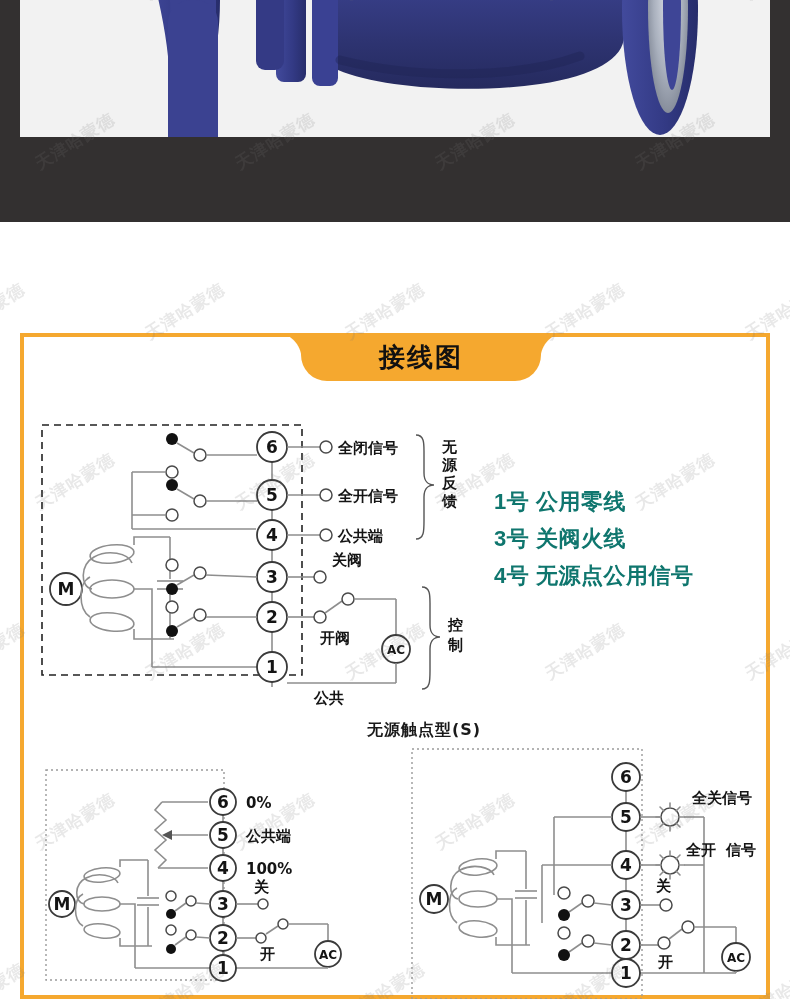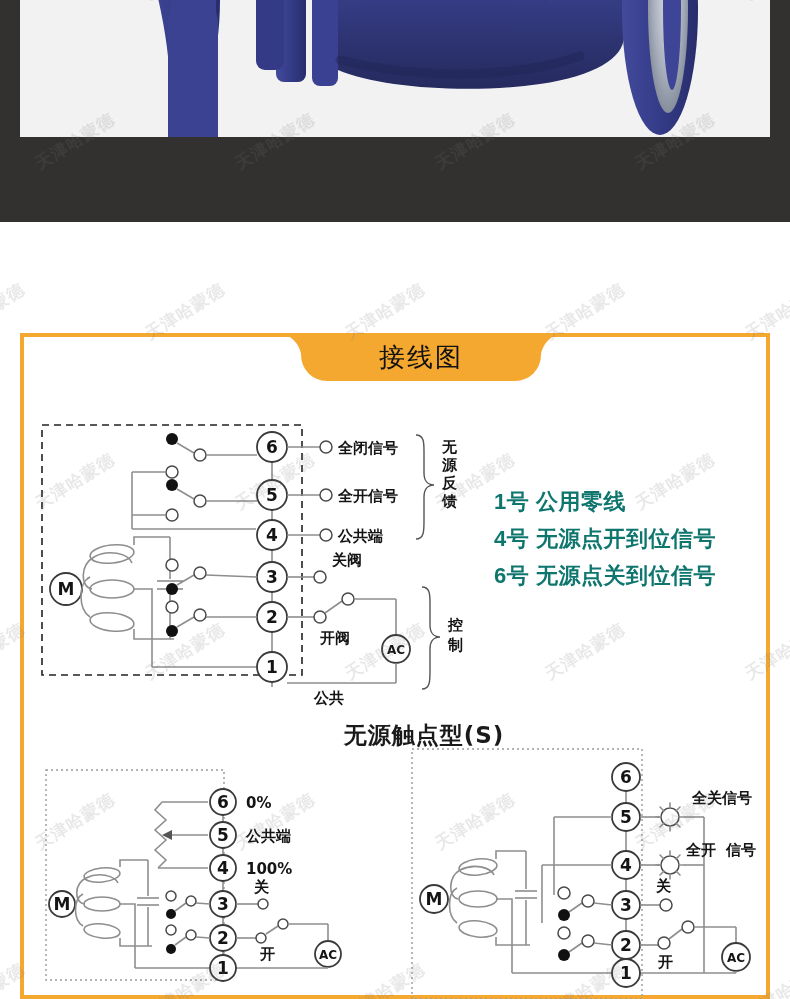--- a/index.html
+++ b/index.html
@@ -51,40 +51,40 @@
     content:""; position:absolute; top:0; width:26px; height:26px;
     background:#f5a82f;
   }
   .panel-tab::before{ left:-26px;
     -webkit-mask: radial-gradient(circle 26px at 0 26px, transparent 26px, #000 27px);
     mask: radial-gradient(circle 26px at 0 26px, transparent 26px, #000 27px); }
   .panel-tab::after{ right:-26px;
     -webkit-mask: radial-gradient(circle 26px at 26px 26px, transparent 26px, #000 27px);
     mask: radial-gradient(circle 26px at 26px 26px, transparent 26px, #000 27px); }
   .panel-tab span{
-    font-size:26px; font-weight:400; color:#111; letter-spacing:2px;
+    font-size:26px; font-weight:700; color:#111; letter-spacing:2px;
     font-family:"DejaVu Sans","Liberation Sans",sans-serif;
   }
 
   
   .dgm { position:absolute; }
   .legend {
     position:absolute; left:470px; top:150px;
     display:flex; flex-direction:column; gap:7px;
   }
   .legend-row{
     font-size:22px; color:#0f766e; font-weight:700;
     font-family:Liberation Sans, sans-serif;
     white-space:nowrap; letter-spacing:0.5px;
   }
   .legend-row .num{ display:inline-block; width:42px; }
 
   .caption {
     position:absolute; left:250px; top:383px; width:300px;
-    text-align:center; font-size:23px; font-weight:700; color:#1a1a1a;
+    text-align:center; font-size:16px; font-weight:700; color:#1a1a1a;
     font-family:"DejaVu Sans","Liberation Sans",sans-serif;
     letter-spacing:1px;
   }
 
   svg text { font-family:"DejaVu Sans","Liberation Sans",sans-serif; fill:#141414; }
   svg .tnum { font-size:17px; font-weight:700; }
   svg .lbl  { font-size:15px; font-weight:700; }
   svg .lbl-s{ font-size:12px; font-weight:700; }
   svg .vlbl { font-size:15px; font-weight:700; }
   .wire { stroke:#8e8e8e; stroke-width:1.6; fill:none; }
@@ -258,24 +258,24 @@
       <circle class="term" cx="248" cy="250" r="15"></circle>
       <text class="tnum" x="248" y="256" text-anchor="middle">1</text>
       <text class="lbl" x="290" y="286">公共</text>
     </svg>
 
     <div class="legend">
       <div class="legend-row">
         <span class="num">1号</span><span>公用零线</span>
       </div>
       <div class="legend-row">
-        <span class="num">4号</span><span>无源点开到位信号</span>
+        <span class="num">3号</span><span>关阀火线</span>
       </div>
       <div class="legend-row">
-        <span class="num">6号</span><span>无源点关到位信号</span>
+        <span class="num">4号</span><span>无源点公用信号</span>
       </div>
     </div>
 
     <div class="caption">无源触点型(S)</div>
 
     <svg class="dgm" style="left:14px; top:425px;" width="340" height="245" viewBox="0 0 340 245">
       <rect class="dotbox" x="8" y="8" width="178" height="210"></rect>
       <line class="wire" x1="185" y1="28" x2="185" y2="208"></line>
 
       <circle class="term" cx="24" cy="142" r="13"></circle>

